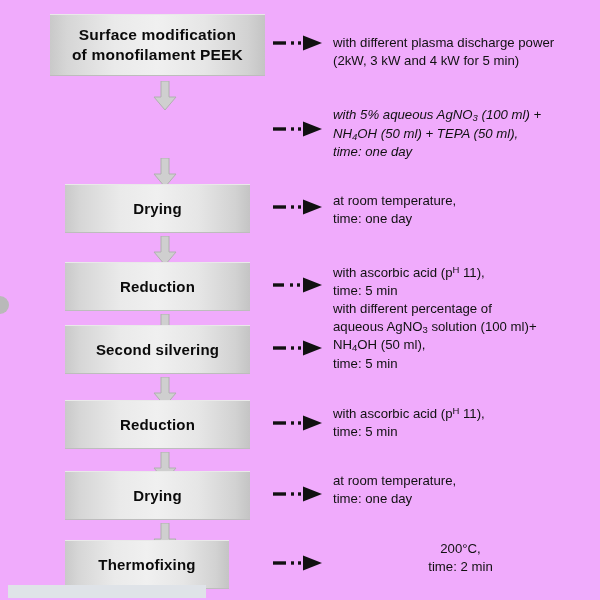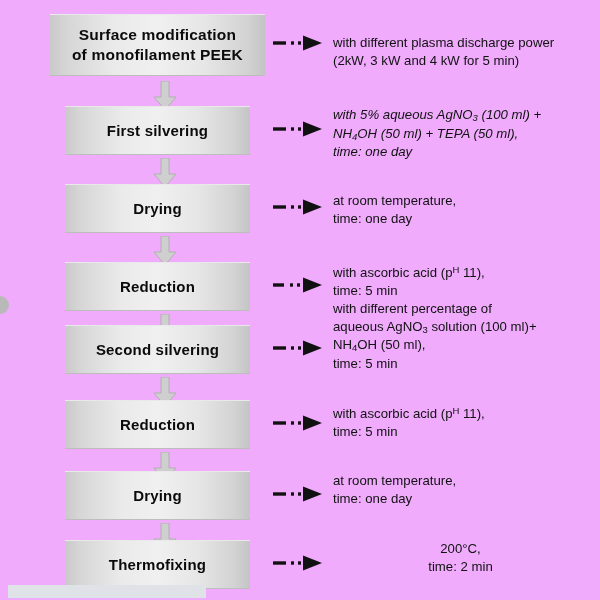--- a/index.html
+++ b/index.html
@@ -107,23 +107,20 @@
     <line x1="26" y1="9" x2="29" y2="9" stroke="#111" stroke-width="3.4"></line>
     <polygon points="31,1.5 50,9 31,16.5" fill="#111"></polygon>
   </svg>
 
   <div class="note" style="left:333px; top:26px; width:255px;margin-top:8px;"><span>with different plasma discharge power</span><br><span>(2kW, 3 kW and 4 kW for 5 min)</span></div>
 
   <svg class="down-arrow" style="left:152px; top:81px;" viewBox="0 0 26 30">
     <polygon points="9,0 17,0 17,16 24,16 13,29 2,16 9,16" fill="#cfcfcf" stroke="#b0b0b0" stroke-width="1"></polygon>
   </svg>
 
-  <div class="box" style="left:65px; top:106px; width:185px; height:49px;">
-    <span>First silvering</span>
-  </div>
 
   <svg class="side-arrow" style="left:272px; top:120px;" viewBox="0 0 56 18">
     <line x1="1" y1="9" x2="14" y2="9" stroke="#111" stroke-width="3.4"></line>
     <line x1="19" y1="9" x2="22" y2="9" stroke="#111" stroke-width="3.4"></line>
     <line x1="26" y1="9" x2="29" y2="9" stroke="#111" stroke-width="3.4"></line>
     <polygon points="31,1.5 50,9 31,16.5" fill="#111"></polygon>
   </svg>
 
   <div class="note" style="left:333px; top:106px; width:255px;font-style:italic;"><span>with 5% aqueous AgNO<sub>3</sub> (100 ml) +</span><br><span>NH<sub>4</sub>OH (50 ml) + TEPA (50 ml),</span><br><span>time: one day</span></div>
 
@@ -209,21 +206,21 @@
     <line x1="26" y1="9" x2="29" y2="9" stroke="#111" stroke-width="3.4"></line>
     <polygon points="31,1.5 50,9 31,16.5" fill="#111"></polygon>
   </svg>
 
   <div class="note" style="left:333px; top:472px; width:255px;"><span>at room temperature,</span><br><span>time: one day</span></div>
 
   <svg class="down-arrow" style="left:152px; top:523px;" viewBox="0 0 26 30">
     <polygon points="9,0 17,0 17,16 24,16 13,29 2,16 9,16" fill="#cfcfcf" stroke="#b0b0b0" stroke-width="1"></polygon>
   </svg>
 
-  <div class="box" style="left:65px; top:540px; width:185px; height:49px;">
+  <div class="box" style="left:65px; top:540px; width:164px; height:49px;">
     <span>Thermofixing</span>
   </div>
 
   <svg class="side-arrow" style="left:272px; top:554px;" viewBox="0 0 56 18">
     <line x1="1" y1="9" x2="14" y2="9" stroke="#111" stroke-width="3.4"></line>
     <line x1="19" y1="9" x2="22" y2="9" stroke="#111" stroke-width="3.4"></line>
     <line x1="26" y1="9" x2="29" y2="9" stroke="#111" stroke-width="3.4"></line>
     <polygon points="31,1.5 50,9 31,16.5" fill="#111"></polygon>
   </svg>
 

